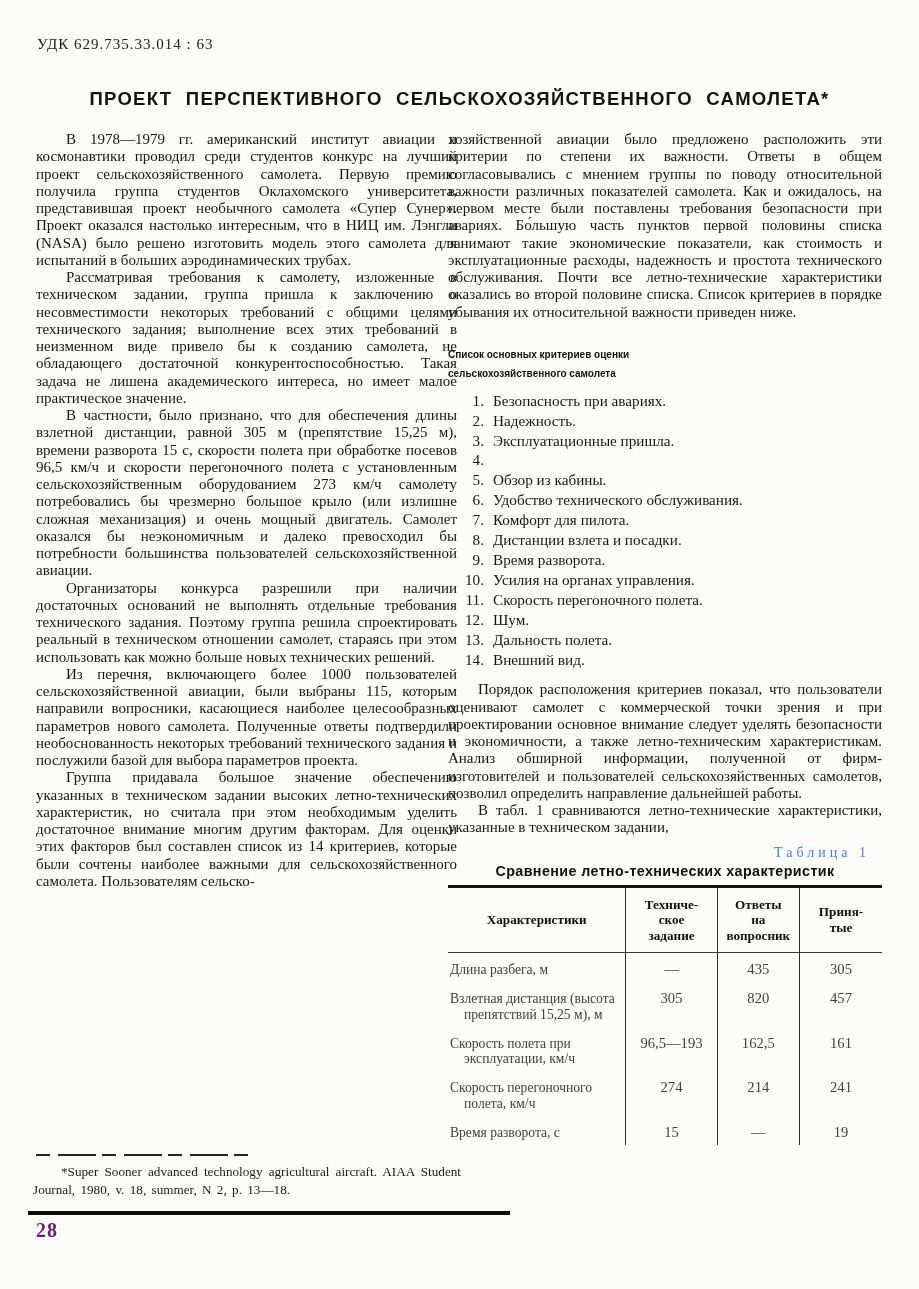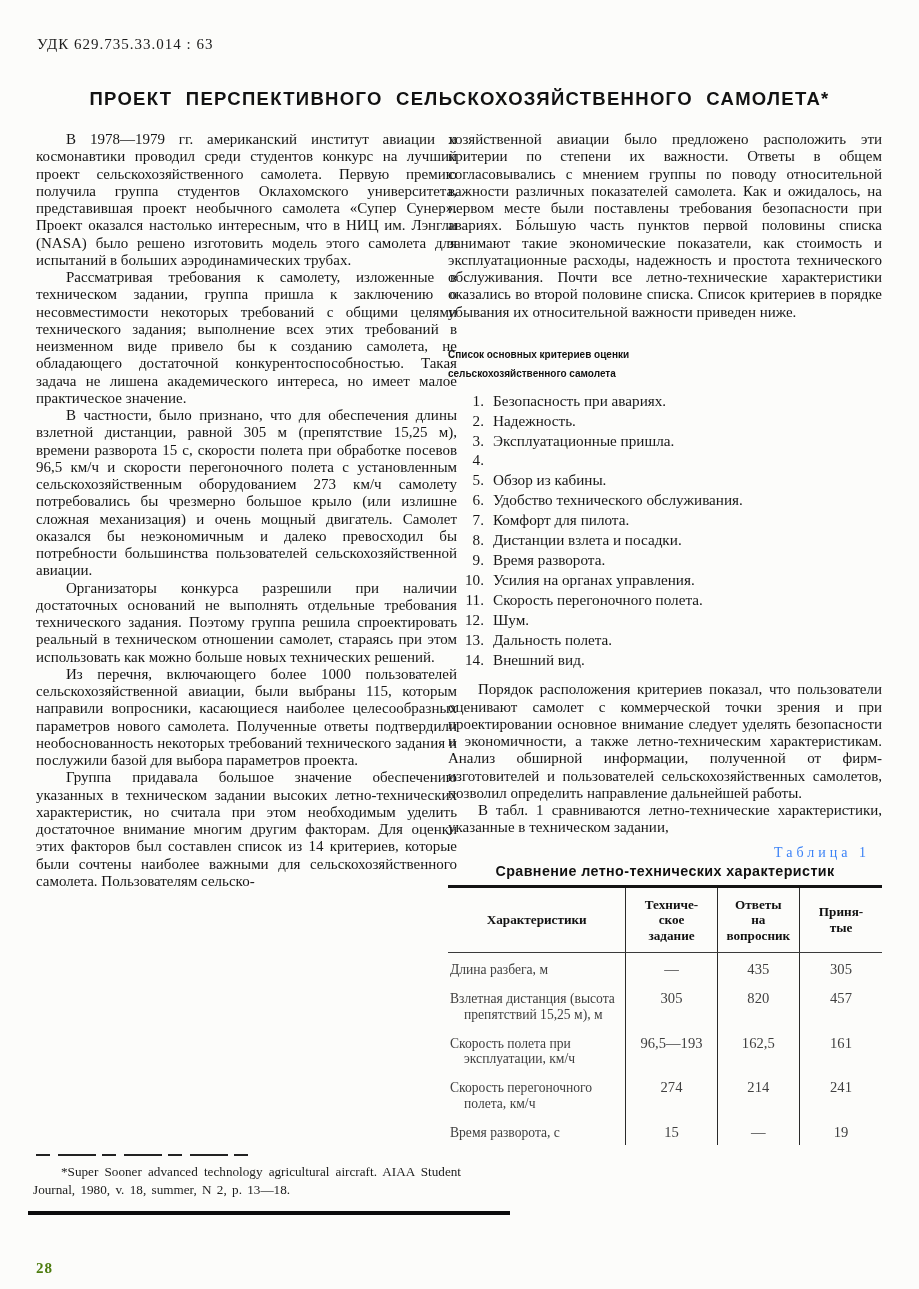--- a/index.html
+++ b/index.html
@@ -71,22 +71,22 @@
   .footnote {
     position:absolute; left:33px; top:1163px; width:428px;
     font-size:13.2px; line-height:18.2px; text-align:justify;
     text-indent:28px; word-spacing:2px; color:#1b1b1b;
   }
   .bottom-rule {
     position:absolute; left:28px; top:1211px; width:482px; height:4px;
     background:#0c0c0c;
   }
   .page-num {
-    position:absolute; left:36px; top:1260px;
-    font-weight:700; font-size:15px; letter-spacing:1px; color:#4d7c0f;
+    position:absolute; left:36px; top:1219px;
+    font-weight:700; font-size:20px; letter-spacing:1px; color:#701a75;
   }
 </style>
 </head>
 <body>
 
 <div id="page">
 
   <div class="udc">УДК 629.735.33.014 : 63</div>
 
   <div class="title">ПРОЕКТ ПЕРСПЕКТИВНОГО СЕЛЬСКОХОЗЯЙСТВЕННОГО САМОЛЕТА*</div>

